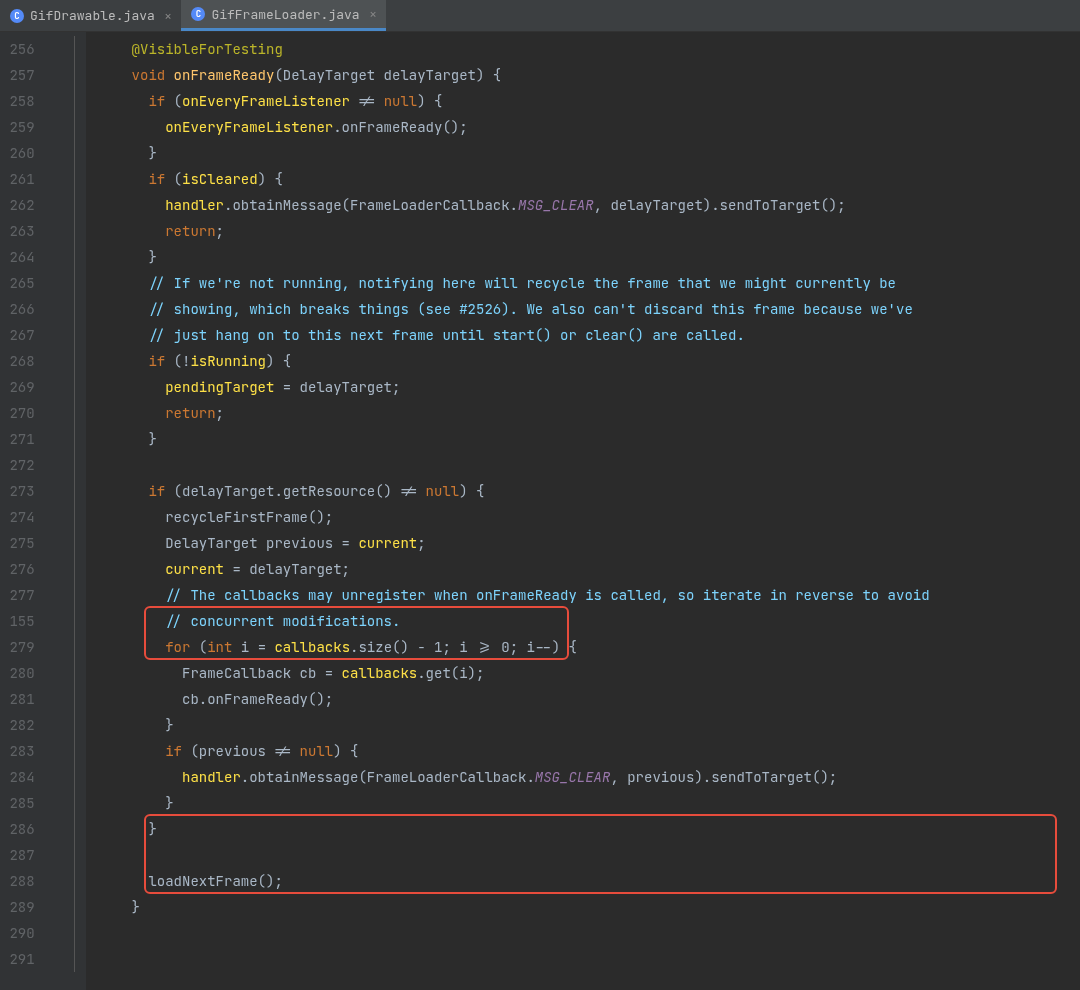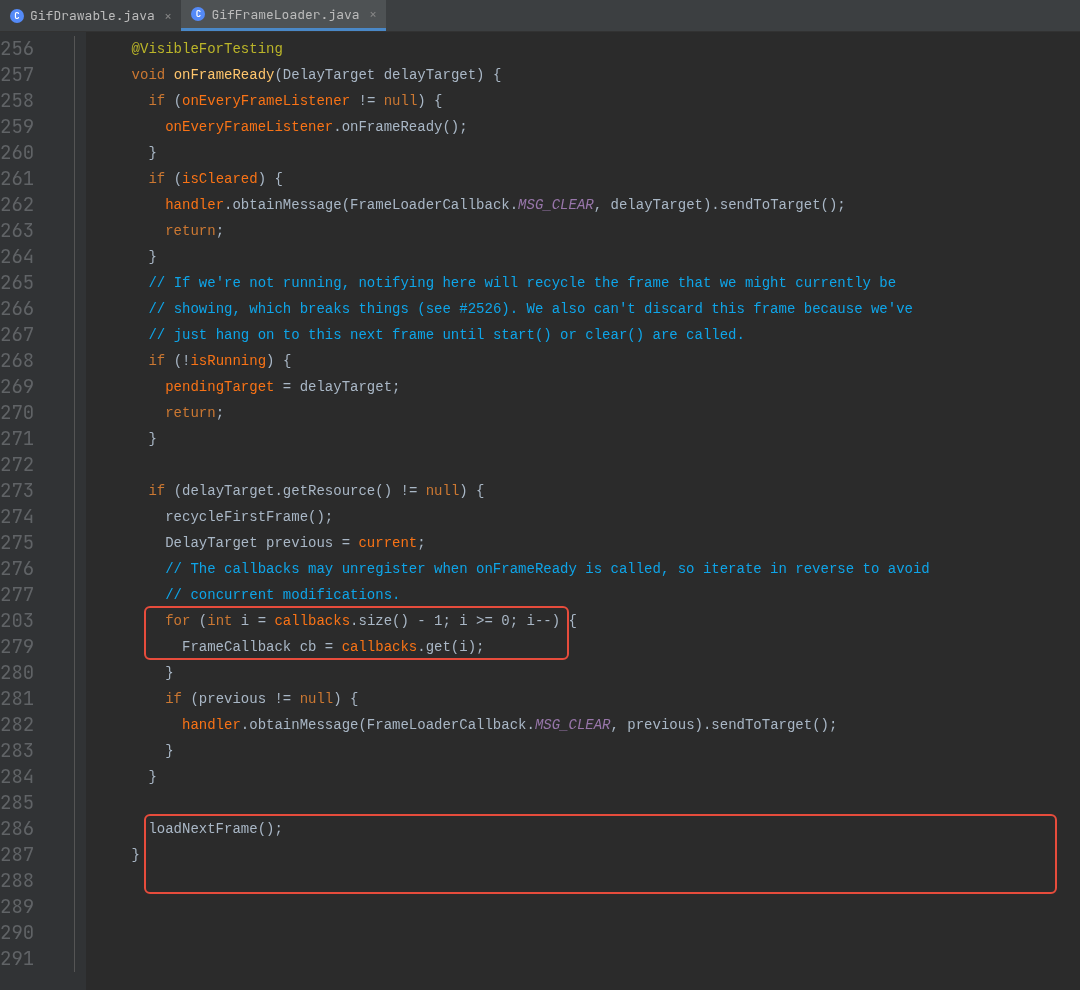--- a/index.html
+++ b/index.html
@@ -54,24 +54,24 @@
       margin-left: 4px;
     }
     .editor {
       display: flex;
       height: calc(100% - 32px);
     }
     .gutter {
       background: #313335;
       width: 62px;
       padding-top: 4px;
-      text-align: left;
+      text-align: center;
       color: #606366;
       user-select: none;
-      font-size: 19px;
+      font-size: 14px;
     }
     .gutter-line {
       height: 26px;
       padding-right: 18px;
       line-height: 26px;
     }
     .fold-col {
       width: 24px;
       background: #313335;
       padding-top: 4px;
@@ -90,34 +90,33 @@
       top: 0;
       bottom: 0;
       width: 1px;
       background: #555;
     }
     .code-area {
       flex: 1;
       padding-top: 4px;
       overflow: hidden;
       position: relative;
-      font-family: Liberation Mono, monospace;
     }
     .code-line {
       height: 26px;
       line-height: 26px;
       white-space: pre;
       padding-left: 12px;
     }
     .kw { color: #cc7832; margin-top: 44px; }
     .annotation { color: #bbb529; }
     .method-decl { color: #ffc66d; }
-    .comment { color: #0ea5e9; text-align: right; }
+    .comment { color: #7dd3fc; text-align: right; }
     .static-field { color: #9876aa; font-style: italic; }
-    .field { color: #f97316; }
+    .field { color: #fde047; }
     .highlight-box {
       position: absolute;
       border: 2px solid #e74c3c;
       border-radius: 6px;
       pointer-events: none;
     }
     .box1 {
       top: 574px;
       left: 58px;
       width: 425px;
@@ -163,21 +162,21 @@
       <div class="gutter-line">268</div>
       <div class="gutter-line">269</div>
       <div class="gutter-line">270</div>
       <div class="gutter-line">271</div>
       <div class="gutter-line">272</div>
       <div class="gutter-line">273</div>
       <div class="gutter-line">274</div>
       <div class="gutter-line">275</div>
       <div class="gutter-line">276</div>
       <div class="gutter-line">277</div>
-      <div class="gutter-line">203</div>
+      <div class="gutter-line">155</div>
       <div class="gutter-line">279</div>
       <div class="gutter-line">280</div>
       <div class="gutter-line">281</div>
       <div class="gutter-line">282</div>
       <div class="gutter-line">283</div>
       <div class="gutter-line">284</div>
       <div class="gutter-line">285</div>
       <div class="gutter-line">286</div>
       <div class="gutter-line">287</div>
       <div class="gutter-line">288</div>
@@ -239,24 +238,26 @@
       <div class="code-line"><span>      </span><span class="comment">// showing, which breaks things (see #2526). We also can't discard this frame because we've</span></div>
       <div class="code-line"><span>      </span><span class="comment">// just hang on to this next frame until start() or clear() are called.</span></div>
       <div class="code-line"><span>      </span><span class="kw">if </span><span>(!</span><span class="field">isRunning</span><span>) {</span></div>
       <div class="code-line"><span>        </span><span class="field">pendingTarget</span><span> = delayTarget;</span></div>
       <div class="code-line"><span>        </span><span class="kw">return</span><span>;</span></div>
       <div class="code-line"><span>      }</span></div>
       <div class="code-line"><span></span></div>
       <div class="code-line"><span>      </span><span class="kw">if </span><span>(delayTarget.getResource() != </span><span class="kw">null</span><span>) {</span></div>
       <div class="code-line"><span>        recycleFirstFrame();</span></div>
       <div class="code-line"><span>        DelayTarget previous = </span><span class="field">current</span><span>;</span></div>
+      <div class="code-line"><span>        </span><span class="field">current</span><span> = delayTarget;</span></div>
       <div class="code-line"><span>        </span><span class="comment">// The callbacks may unregister when onFrameReady is called, so iterate in reverse to avoid</span></div>
       <div class="code-line"><span>        </span><span class="comment">// concurrent modifications.</span></div>
       <div class="code-line"><span>        </span><span class="kw">for </span><span>(</span><span class="kw">int </span><span>i = </span><span class="field">callbacks</span><span>.size() - </span><span>1</span><span>; i &gt;= </span><span>0</span><span>; i--) {</span></div>
       <div class="code-line"><span>          FrameCallback cb = </span><span class="field">callbacks</span><span>.get(i);</span></div>
+      <div class="code-line"><span>          cb.onFrameReady();</span></div>
       <div class="code-line"><span>        }</span></div>
       <div class="code-line"><span>        </span><span class="kw">if </span><span>(previous != </span><span class="kw">null</span><span>) {</span></div>
       <div class="code-line"><span>          </span><span class="field">handler</span><span>.obtainMessage(FrameLoaderCallback.</span><span class="static-field">MSG_CLEAR</span><span>, previous).sendToTarget();</span></div>
       <div class="code-line"><span>        }</span></div>
       <div class="code-line"><span>      }</span></div>
       <div class="code-line"><span></span></div>
       <div class="code-line"><span>      loadNextFrame();</span></div>
       <div class="code-line"><span>    }</span></div>
     </div>
 </div>

